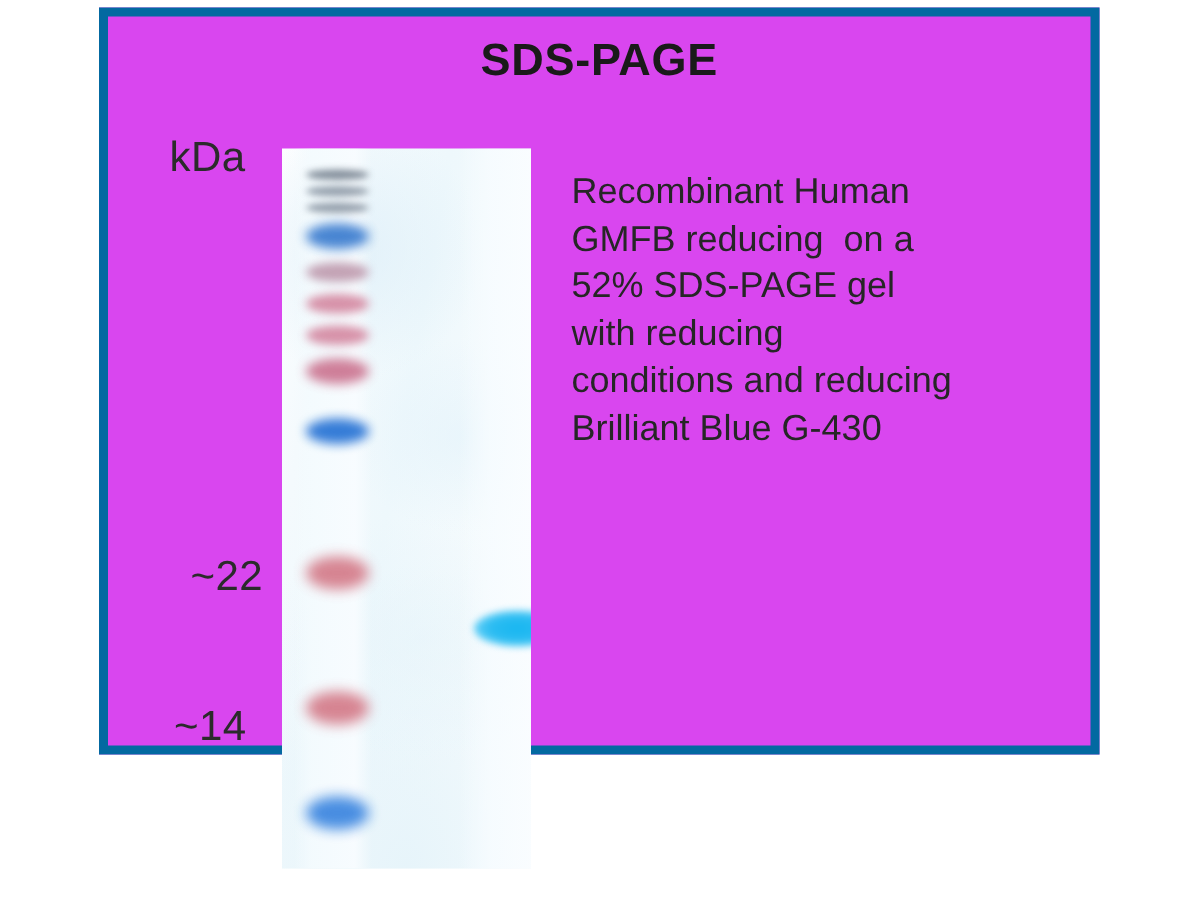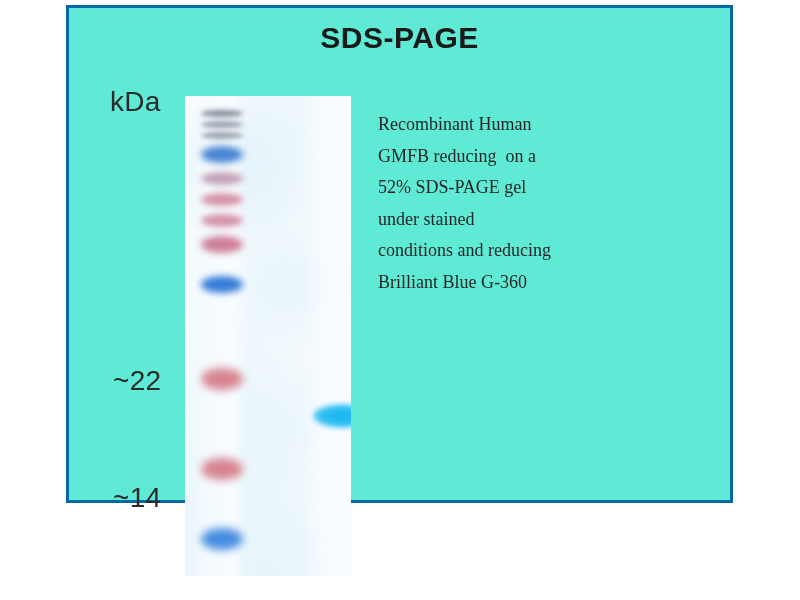--- a/index.html
+++ b/index.html
@@ -16,22 +16,22 @@
   }
 
   
   #figure-panel {
     position: absolute;
     left: 66px;
     top: 5px;
     width: 667px;
     height: 498px;
     box-sizing: border-box;
-    border: 3px solid #0369a1;
-    background: #5eead4;
+    border: 6px solid #0369a1;
+    background: #d946ef;
   }
 
   
   #figure-title {
     position: absolute;
     left: 0;
     top: 13px;
     width: 100%;
     text-align: center;
     font-size: 30px;
@@ -45,22 +45,22 @@
   
   .mw-label {
     position: absolute;
     font-size: 28px;
     color: #2b2b2b;
     font-family: "Liberation Sans", sans-serif;
     white-space: nowrap;
     letter-spacing: 0.3px;
   }
   #kda-header   { left: 41px;  top: 78px; }
-  #mw-label-22  { left: 44px;  top: 357px; text-align: right; }
-  #mw-label-14  { left: 44px;  top: 474px; }
+  #mw-label-22  { left: 55px;  top: 357px; text-align: right; }
+  #mw-label-14  { left: 44px;  top: 457px; }
 
   
   #gel-image {
     position: absolute;
     left: 116px;
     top: 88px;
     width: 166px;
     height: 480px;
     background:
       radial-gradient(ellipse 120% 60% at 50% 100%, rgba(230,244,250,0.95), rgba(255,255,255,0) 70%),
@@ -143,24 +143,24 @@
     border-radius: 50% / 50%;
     filter: blur(2.6px);
   }
 
   
   #caption {
     position: absolute;
     left: 309px;
     top: 101px;
     width: 300px;
-    font-size: 18px;
+    font-size: 24px;
     line-height: 31.5px;
     color: #262626;
-    font-family: Liberation Serif, serif;
+    font-family: Liberation Sans, sans-serif;
   }
   #caption .cap-line { display: block; white-space: pre; }
 </style>
 </head>
 <body>
 
 <div id="figure-panel">
 
   <div id="figure-title">SDS-PAGE</div>
 
@@ -188,18 +188,18 @@
     <div class="band ladder-band band-fat   c-rose" style="top:362px"></div>
     <div class="band ladder-band band-fat   c-blue-btm" style="top:432px"></div>
 
     <div id="sample-band"></div>
   </div>
 
   <div id="caption">
     <span class="cap-line">Recombinant Human</span>
     <span class="cap-line">GMFB reducing  on a</span>
     <span class="cap-line">52% SDS-PAGE gel</span>
-    <span class="cap-line">under stained</span>
+    <span class="cap-line">with reducing</span>
     <span class="cap-line">conditions and reducing</span>
-    <span class="cap-line">Brilliant Blue G-360</span>
+    <span class="cap-line">Brilliant Blue G-430</span>
   </div>
 
 </div>
 
 </body></html>

